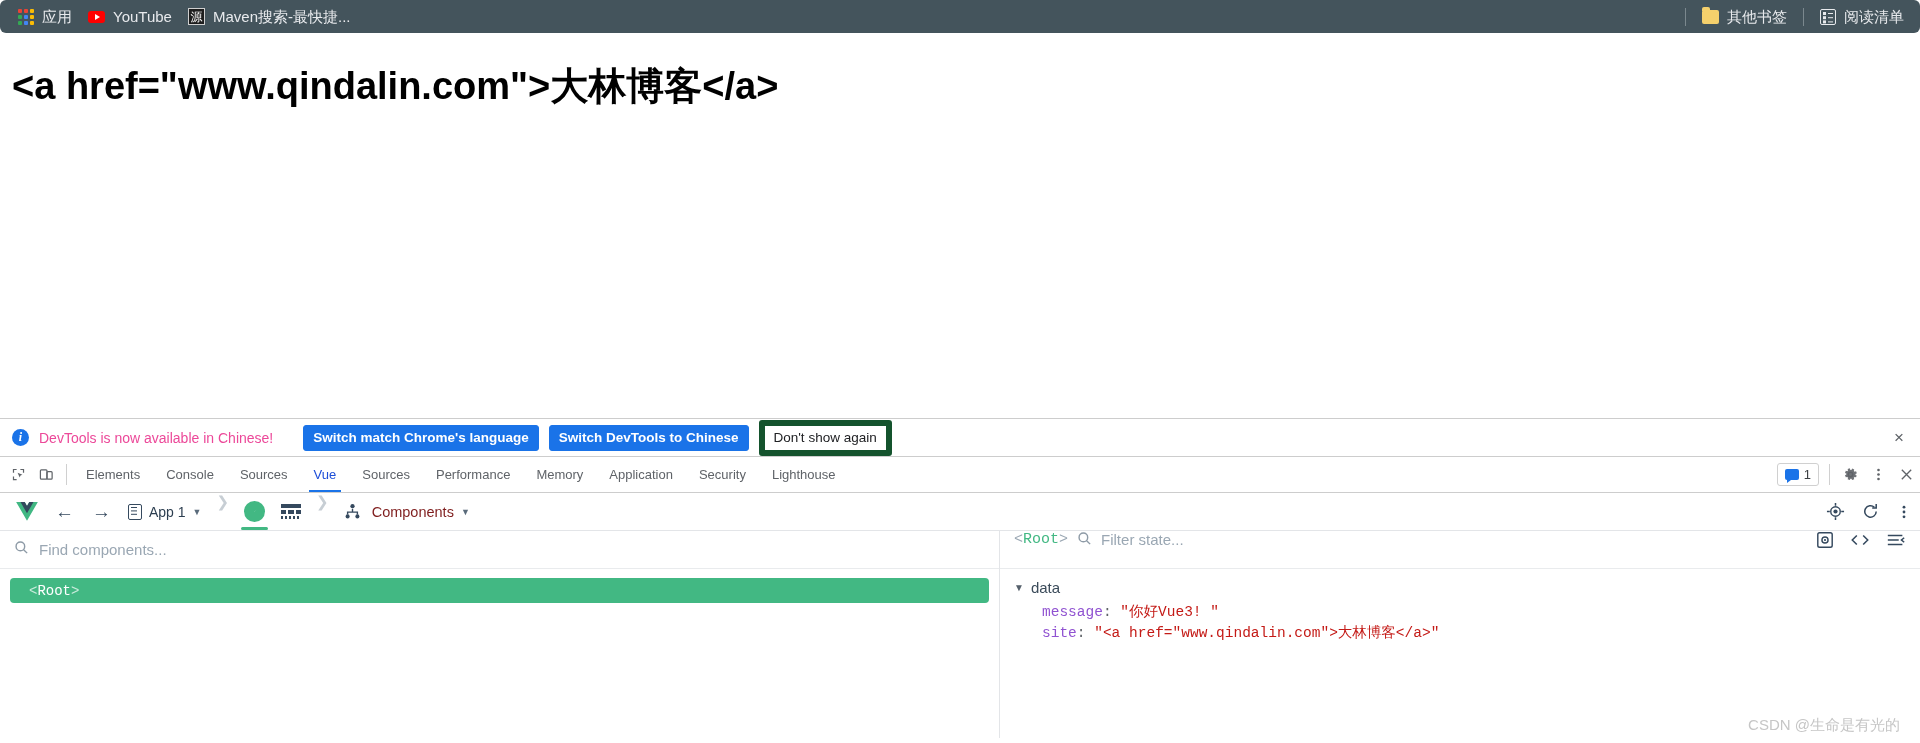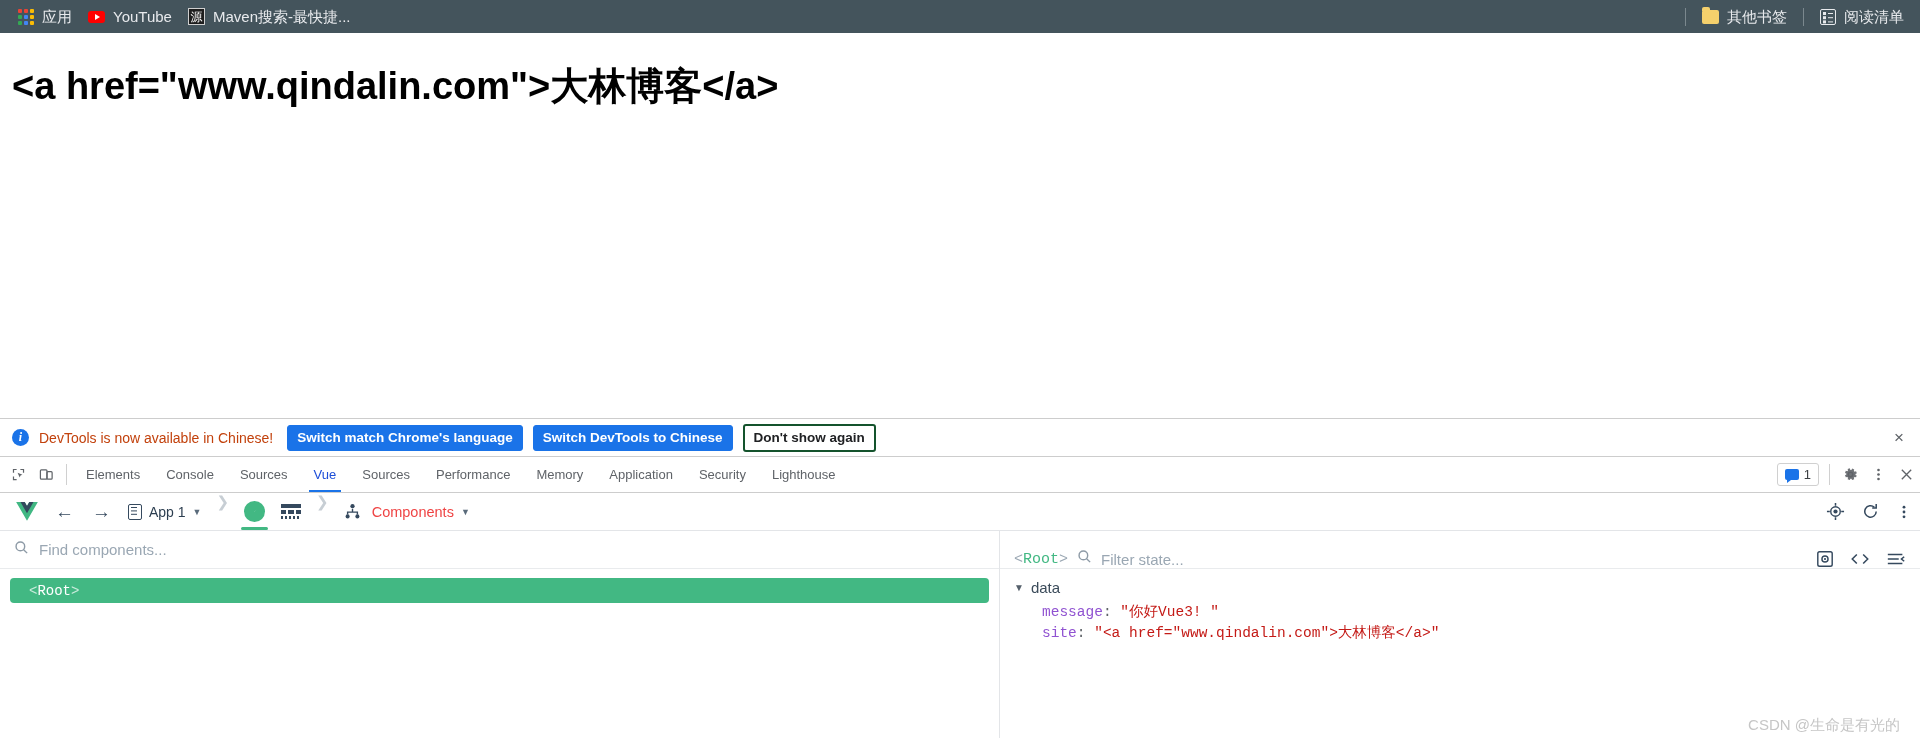--- a/index.html
+++ b/index.html
@@ -14,20 +14,21 @@
   
   .bookmark-bar {
     height: 33px;
     background: #44545c;
     display: flex;
     align-items: center;
     padding: 0 8px 0 10px;
     color: #e8eaed;
     font-size: 15px;
     white-space: nowrap;
+    border-radius: 6px;
   }
   .bm-item {
     display: flex;
     align-items: center;
     gap: 8px;
     padding: 3px 8px;
     border-radius: 4px;
     cursor: pointer;
     color: #e8eaed;
     font-size: 15px;
@@ -110,34 +111,33 @@
     color: #202124;
   }
   .info-icon {
     width: 17px; height: 17px; border-radius: 50%;
     background: #1a73e8; color: #fff;
     font-size: 12px; font-weight: bold; font-style: italic;
     line-height: 17px; text-align: center;
     font-family: "Liberation Serif", serif;
     flex-shrink: 0;
   }
-  .notice-text { font-size: 14px; color: #c2410c; margin-right: 4px; }
+  .notice-text { font-size: 14px; color: #ec4899; margin-right: 20px; }
   .btn-primary {
     background: #1a73e8; color: #fff; border: 1px solid #1a73e8;
     border-radius: 3px; padding: 4px 9px; font-size: 13.5px;
     font-weight: bold; cursor: pointer;
     font-family: "Liberation Sans", sans-serif;
     line-height: 16px;
   }
   .btn-secondary {
-    background: #fff; color: #202124; border: 2px solid #14532d;
+    background: #fff; color: #202124; border: 6px solid #14532d;
     border-radius: 3px; padding: 4px 9px; font-size: 13.5px;
     cursor: pointer; font-family: "Liberation Sans", sans-serif;
     line-height: 16px;
-    font-weight: bold;
   }
   .notice-spacer { flex: 1; }
   .notice-close {
     color: #5f6368; font-size: 17px; cursor: pointer;
     padding: 0 4px; line-height: 1;
   }
 
   
   .dt-tabbar {
     height: 36px;
@@ -227,21 +227,21 @@
   }
   .grid-ico {
     width: 20px; height: 16px; display:flex; flex-direction:column;
     gap: 2px;
   }
   .grid-ico .r1 { height:4px; background:#35495e; }
   .grid-ico .r2 { height:4px; display:flex; gap:2px; }
   .grid-ico .r2 span { flex:1; background:#35495e; }
   .grid-ico .r3 { height:3px; background: repeating-linear-gradient(90deg,#35495e 0 2px,transparent 2px 4px); }
   .person-ico { width: 17px; height: 17px; }
-  .components-label { padding-left: 4px; font-size: 14.5px; color:#ef4444; }
+  .components-label { padding-left: 4px; font-size: 14.5px; color:#7f1d1d; }
   .vt-spacer { flex: 1; }
 
   
   .vue-body { display: flex; height: 207px; }
   .panel-left { width: 1000px; border-right: 1px solid #e3e5e8; background:#fff; }
   .panel-right { flex: 1; background:#fff; }
 
   .search-row {
     height: 38px; display:flex; align-items:center; gap: 10px;
     padding: 0 14px; border-bottom: 1px solid #e9ebed;
@@ -257,21 +257,21 @@
   .tree-area { padding: 9px 10px 0 10px; }
   .tree-row {
     height: 25px; border-radius: 4px; display:flex; align-items:center;
     padding-left: 19px; cursor: pointer;
     font-family: "Liberation Mono", monospace; font-size: 14px;
   }
   .tree-row.selected { background: #42b883; color:#fff; }
   .tree-row .brk { color: rgba(255,255,255,0.72); }
 
   .state-header {
-    height: 38px; display:flex; align-items:flex-end; gap:9px;
+    height: 38px; display:flex; align-items:flex-start; gap:9px;
     padding: 0 14px; border-bottom: 1px solid #e9ebed;
   }
   .root-tag {
     font-family: "Liberation Mono", monospace; font-size: 15px;
     color: #42b883; white-space: nowrap;
   }
   .root-tag .brk { color:#9aa7b3; }
   .filter-input {
     border:none; outline:none; font-size: 15px; color:#3b82f6;
     background:transparent; flex:1;

